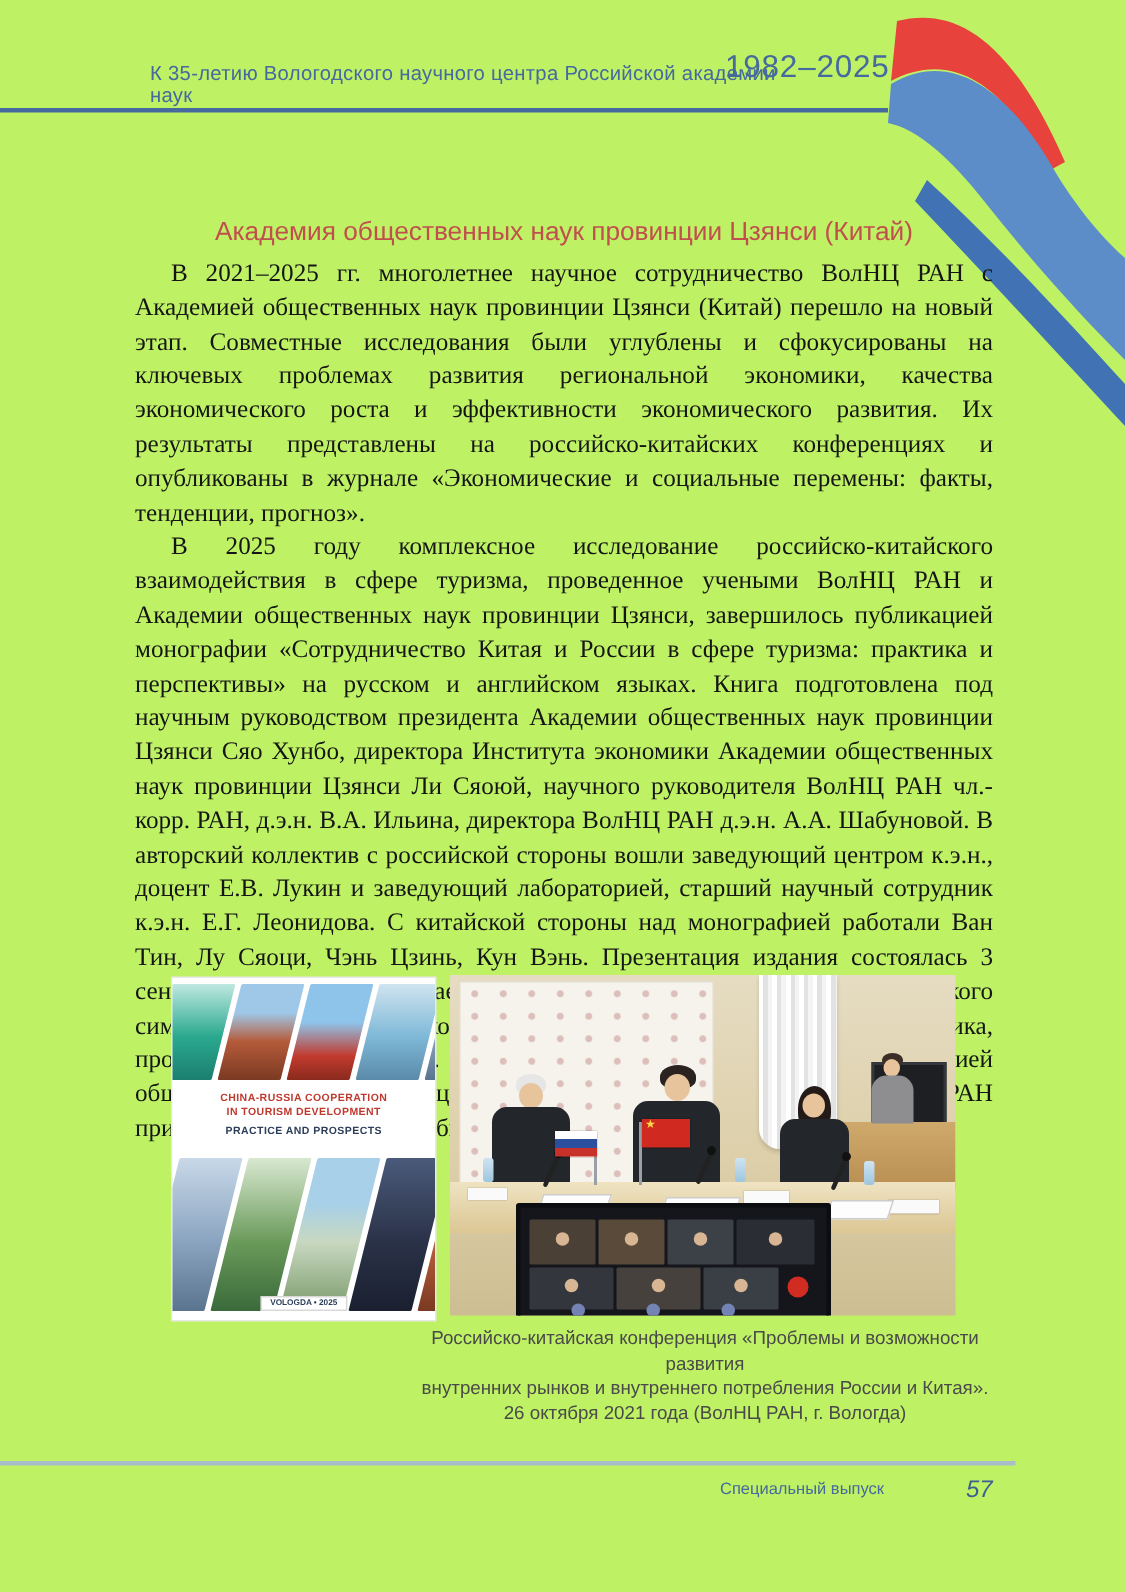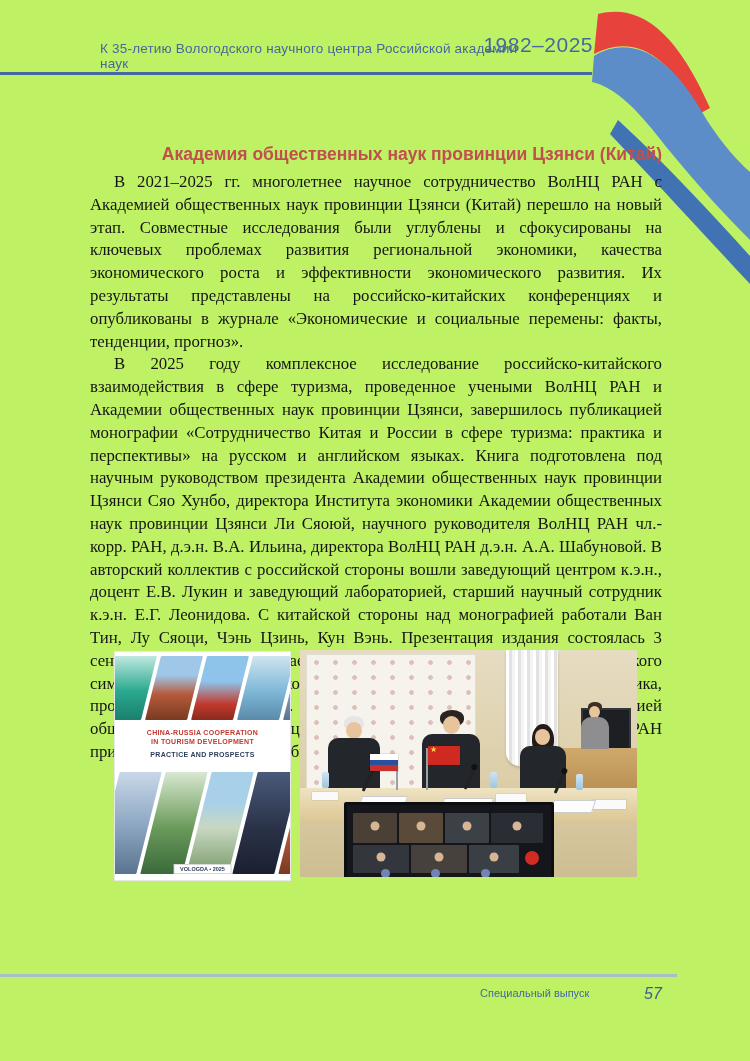--- a/index.html
+++ b/index.html
@@ -15,22 +15,22 @@
   .hdr-years{
     position:absolute;right:157px;top:33px;
     font-size:21px;color:#46699e;font-weight:400;letter-spacing:.5px;
   }
   .hdr-rule{
     position:absolute;left:0;top:72px;width:592px;height:3px;background:#46699e;
   }
   .ribbon{position:absolute;top:0;right:0;width:158px;height:300px;}
   
   .art-title{
-    position:absolute;left:90px;top:144px;width:572px;text-align:right;
-    font-size:17.5px;color:#c0504d;font-weight:700;
+    position:absolute;left:90px;top:144px;width:572px;text-align:center;
+    font-size:17.5px;color:#c0504d;font-weight:400;
   }
   .art-body{
     position:absolute;left:90px;top:171px;width:572px;
     font-family:"Liberation Serif",serif;font-size:16.8px;line-height:22.8px;
     color:#151515;text-align:justify;
   }
   .art-body p{margin:0;text-indent:24px;}
   
   .cover{
     position:absolute;left:115px;top:652px;width:175px;height:228px;background:#fff;
@@ -224,18 +224,23 @@
       <div class="tile" style="left:122px;top:40px;width:50px;height:28px;background:#3a3f46;">
           <div class="face"></div>
         </div>
       <div class="cn-dot" style="left:178px;top:46px;width:14px;height:14px;"></div>
       <div class="avatar-dot" style="left:34px;top:64px;"></div>
       <div class="avatar-dot" style="left:84px;top:64px;"></div>
       <div class="avatar-dot" style="left:134px;top:64px;"></div>
     </div>
   </div>
 
+  <div class="caption">
+    <div>Российско-китайская конференция «Проблемы и возможности развития</div>
+    <div>внутренних рынков и внутреннего потребления России и Китая».</div>
+    <div>26 октября 2021 года (ВолНЦ РАН, г. Вологда)</div>
+  </div>
 
   <div class="ft-rule"></div>
   <div class="ft-issue">Специальный выпуск</div>
   <div class="ft-page">57</div>
 
 </div>
 
 </body></html>

